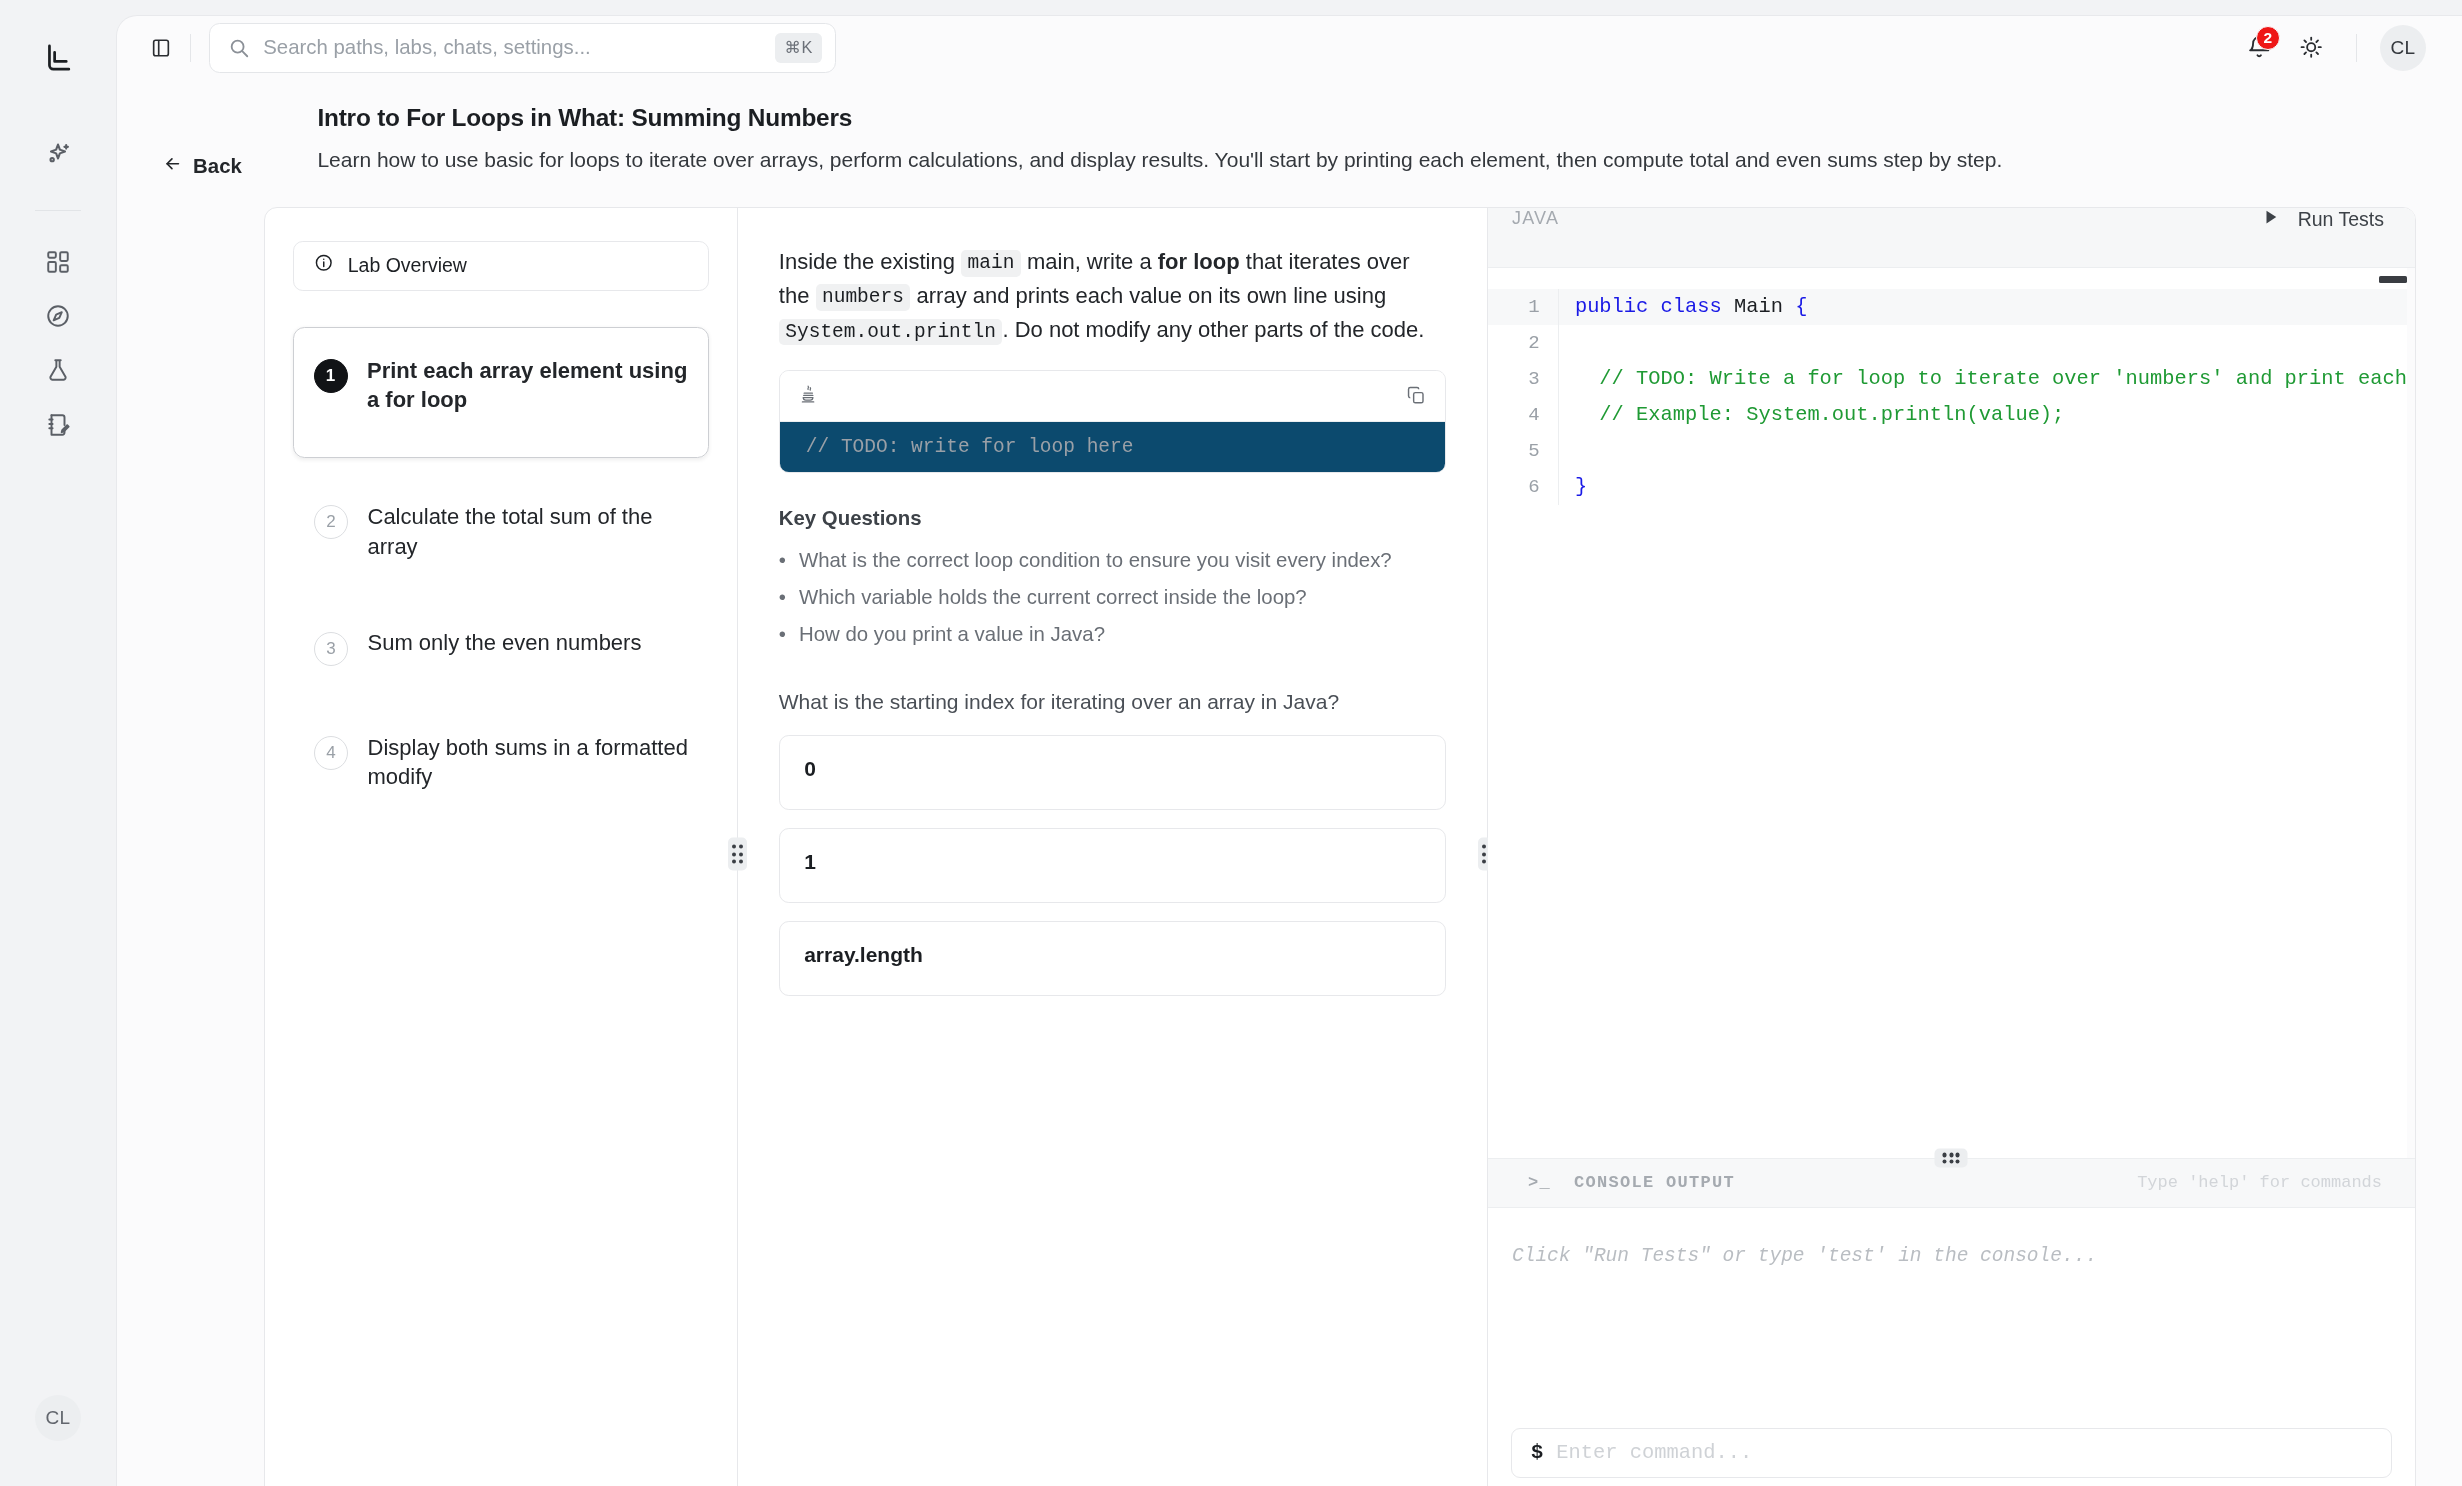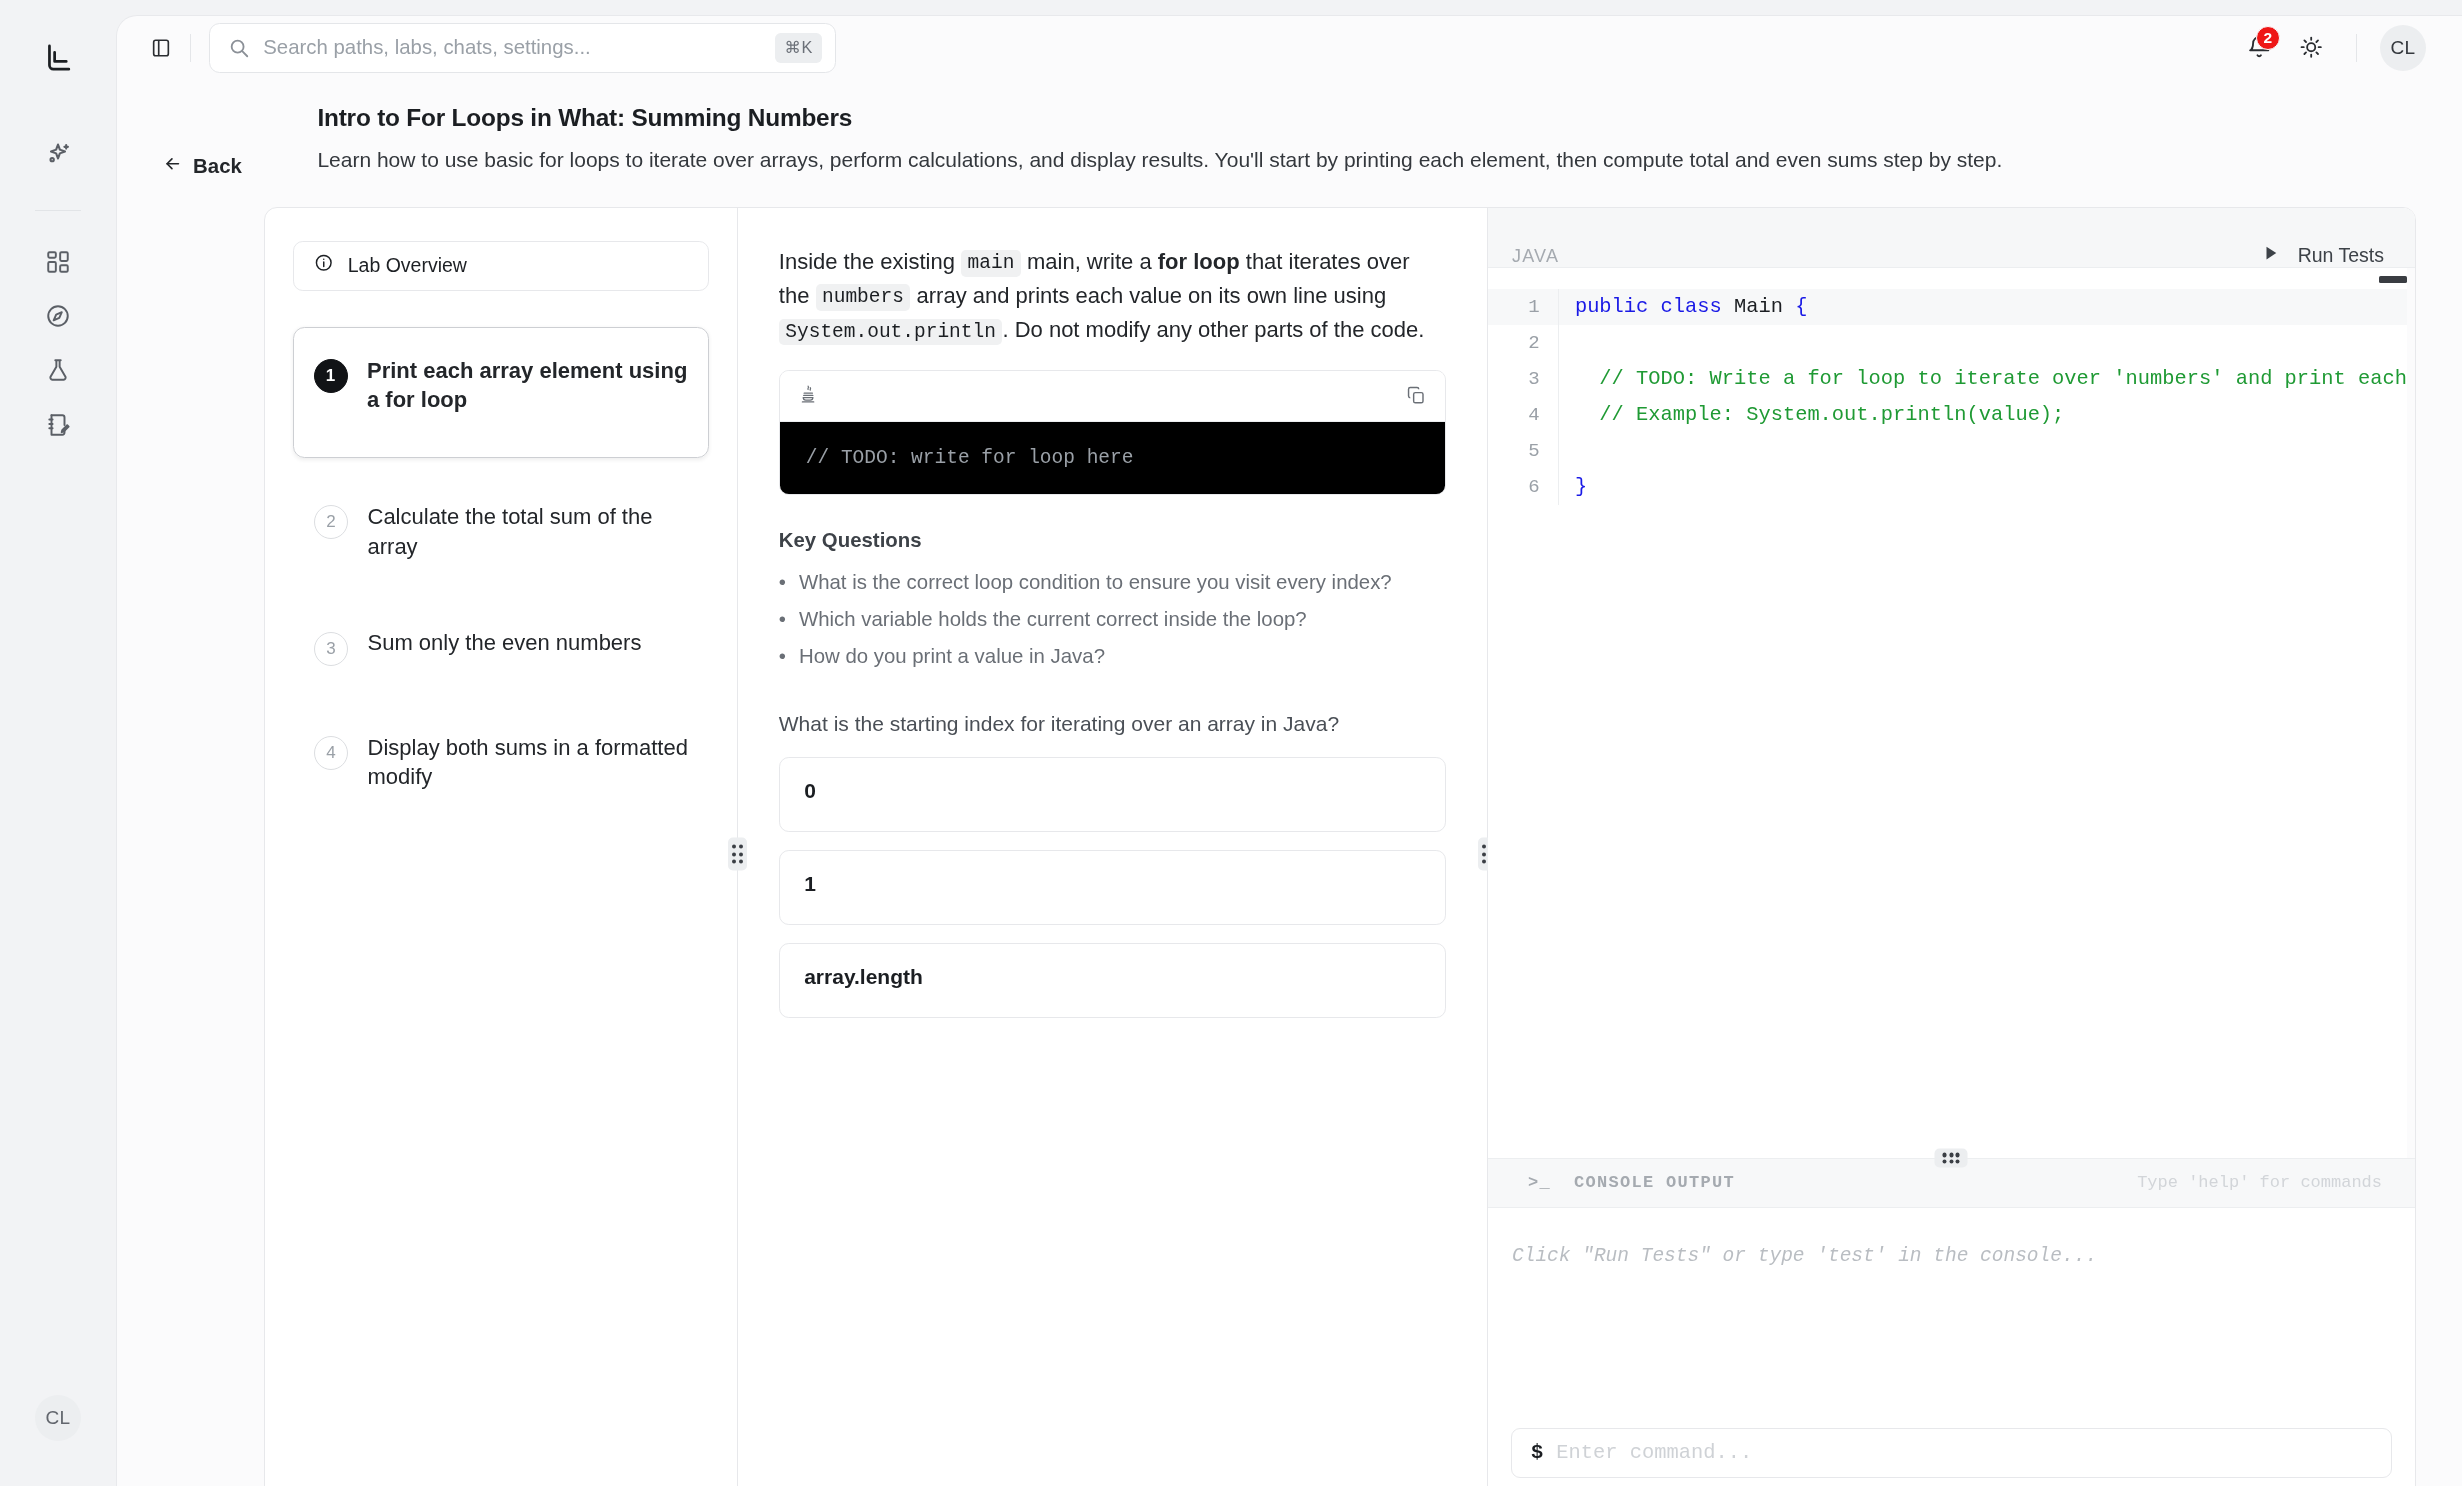--- a/index.html
+++ b/index.html
@@ -131,38 +131,38 @@
   .instr-col { width: 749px; flex: 0 0 749px; padding: 37px 41px 0 41px; overflow: hidden; }
   .instr-body { font-size: 22px; line-height: 1.55; color: #23262a; }
   .instr-body b { font-weight: bold; }
   code.inline {
     font-family: "Liberation Mono", monospace; font-size: 19.5px;
     background: #f0f1f2; border-radius: 4.9px; padding: 2.4px 6.5px; color: #1b1e22;
   }
   .snippet { border: 0.8px solid #e7e8eb; border-radius: 9.8px; margin-top: 23px; overflow: hidden; }
   .snippet-head { height: 50px; display: flex; align-items: center; justify-content: space-between; padding: 0 18px; background:#fff; }
   .snippet-body {
-    background: #000000; border-top: 0.8px solid #eceef0; padding: 25px 26px;
+    background: #0c4a6e; border-top: 0.8px solid #eceef0; padding: 14px 26px;
     font-family: "Liberation Mono", monospace; font-size: 19.5px; color: #9aa0a7;
   }
   .kq-title { font-size: 20.4px; font-weight: bold; color: #3d4248; margin-top: 34px; }
   .kq-list { margin-top: 14.7px; }
   .kq-item { font-size: 20.4px; line-height: 1.5; color: #6a6f76; display: flex; gap: 13px; margin-bottom: 6.5px; }
   .kq-item .bullet { color: #6a6f76; }
   .quiz-q { font-size: 21px; line-height: 1.5; color: #4a4f56; margin-top: 36px; }
   .opt {
     border: 0.8px solid #e7e8eb; border-radius: 9.8px; margin-top: 18px;
     padding: 21px 24.4px; min-height: 75px; font-size: 21px; font-weight: bold; color: #1b1e22;
   }
 
   
   .editor-col { flex: 1 1 auto; display: flex; flex-direction: column; min-width: 0; background: #fff; }
   .editor-head {
     height: 60px; flex: 0 0 60px; background: #f6f7f8; border-bottom: 0.8px solid #eceef0;
-    display: flex; align-items: flex-end; justify-content: space-between; padding: 0 31px 0 24.4px;
+    display: flex; align-items: flex-start; justify-content: space-between; padding: 0 31px 0 24.4px;
   }
   .editor-lang { font-size: 18px; letter-spacing: 1.2px; color: #a5aab0; }
   .run-tests { display: flex; align-items: center; gap: 18px; font-size: 19.5px; color: #3d4248; }
   .code-area { flex: 1 1 auto; position: relative; overflow: hidden; background: #fff; }
   .code-rows { font-family: "Liberation Mono", monospace; font-size: 20.4px; padding-top: 21px; }
   .code-row { display: flex; height: 36px; align-items: center; }
   .code-row.active { background: #f7f8f9; }
   .ln { width: 70px; flex: 0 0 70px; text-align: right; padding-right: 18px; color: #9aa0a7; font-size: 19px; }
   .code-text { white-space: pre; color: #1b1e22; border-left: 0.8px solid #eceef0; padding-left: 16.3px; height: 36px; line-height: 36px; flex: 1 1 auto; overflow: hidden; }
   .tok-kw { color: #1a1ae6; }

